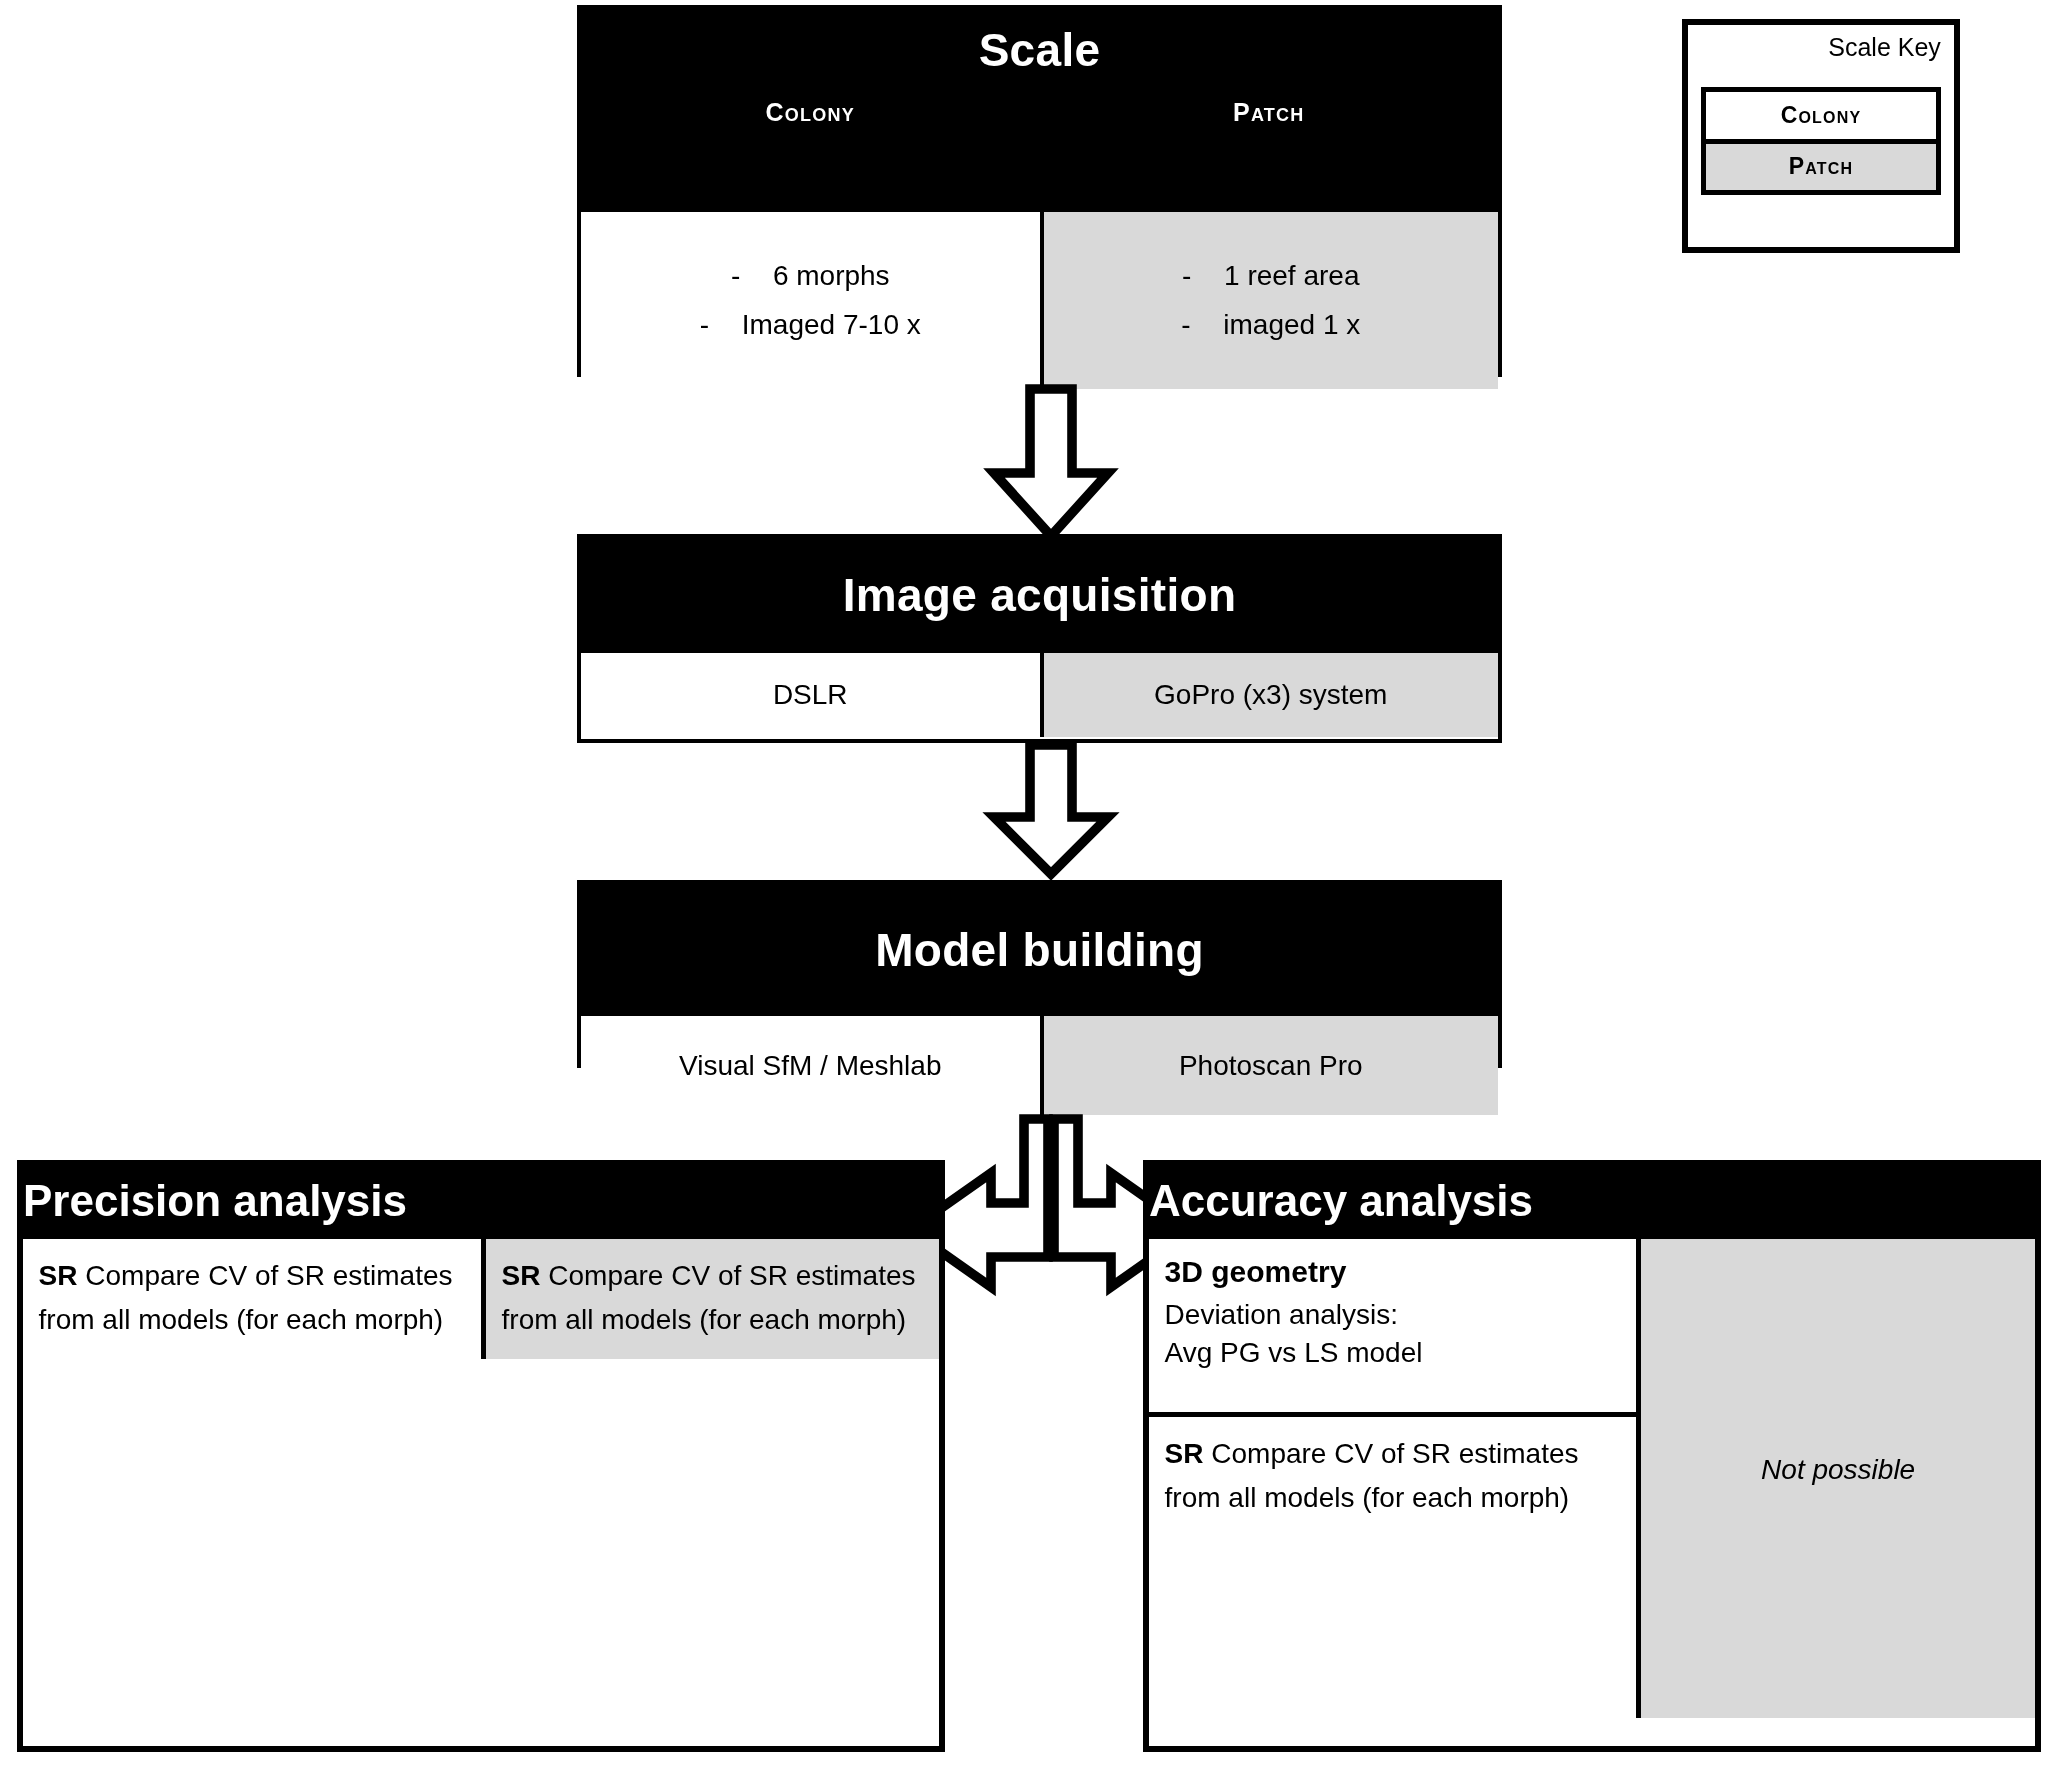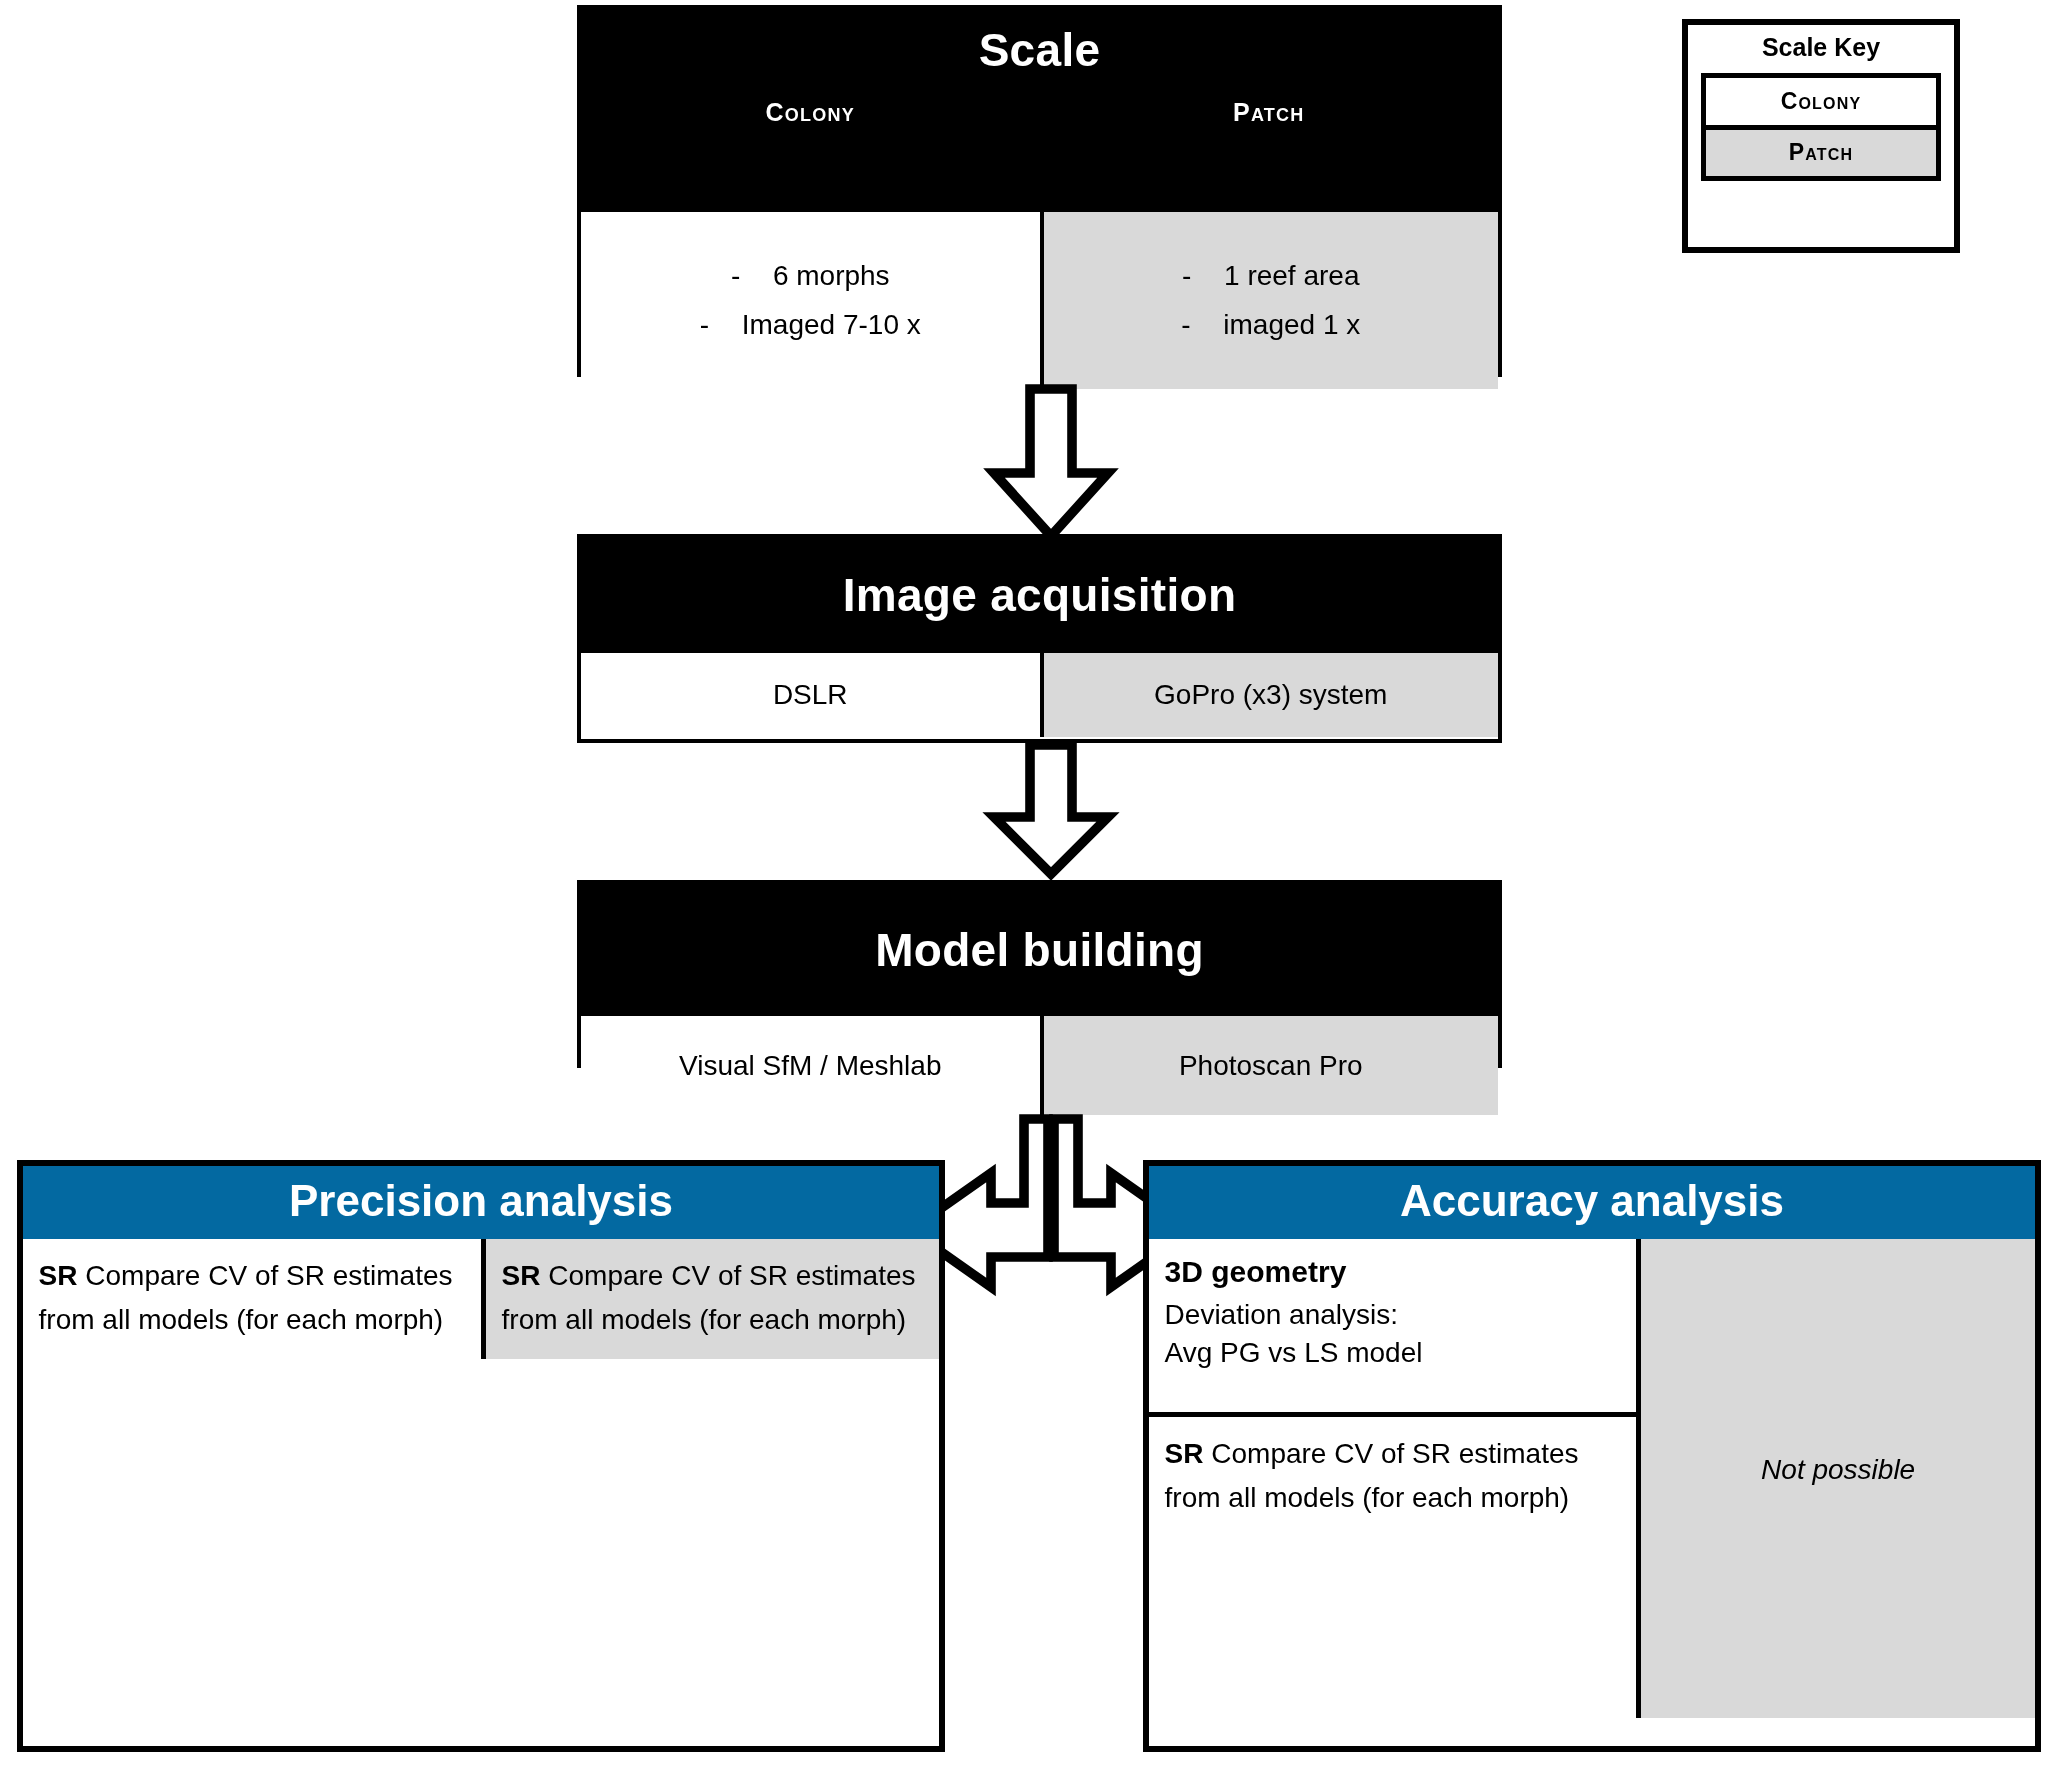--- a/index.html
+++ b/index.html
@@ -90,24 +90,24 @@
     left: 1682px;
     top: 19px;
     width: 278px;
     height: 234px;
     border: 6px solid #000;
     background: #fff;
     box-sizing: border-box;
     padding: 8.4px 13.2px 13.2px 13.2px;
   }
   #scale-key .sk-title {
-    text-align: center;
+    text-align: right;
     font-size: 25px;
-    font-weight: bold;
-    margin-bottom: 11px;
+    font-weight: normal;
+    margin-bottom: 25px;
   }
   #scale-key .sk-box {
     border: 5.4px solid #000;
     box-sizing: border-box;
   }
   #scale-key .sk-item {
     text-align: center;
     font-size: 23px;
     font-weight: bold;
     font-variant: small-caps;
@@ -130,23 +130,23 @@
   }
 
   
   .analysis {
     position: absolute;
     box-sizing: border-box;
     border: 6px solid #000;
     background: #fff;
   }
   .an-head {
-    background: #0369a1;
+    background: #000000;
     color: #fff;
-    text-align: center;
+    text-align: left;
     font-weight: bold;
     font-size: 44px;
     line-height: 1.0;
     padding: 13.2px 0 15.6px 0;
   }
 
   .geo-row {
     position: relative;
     box-sizing: border-box;
     border-bottom: 5.4px solid #000;

